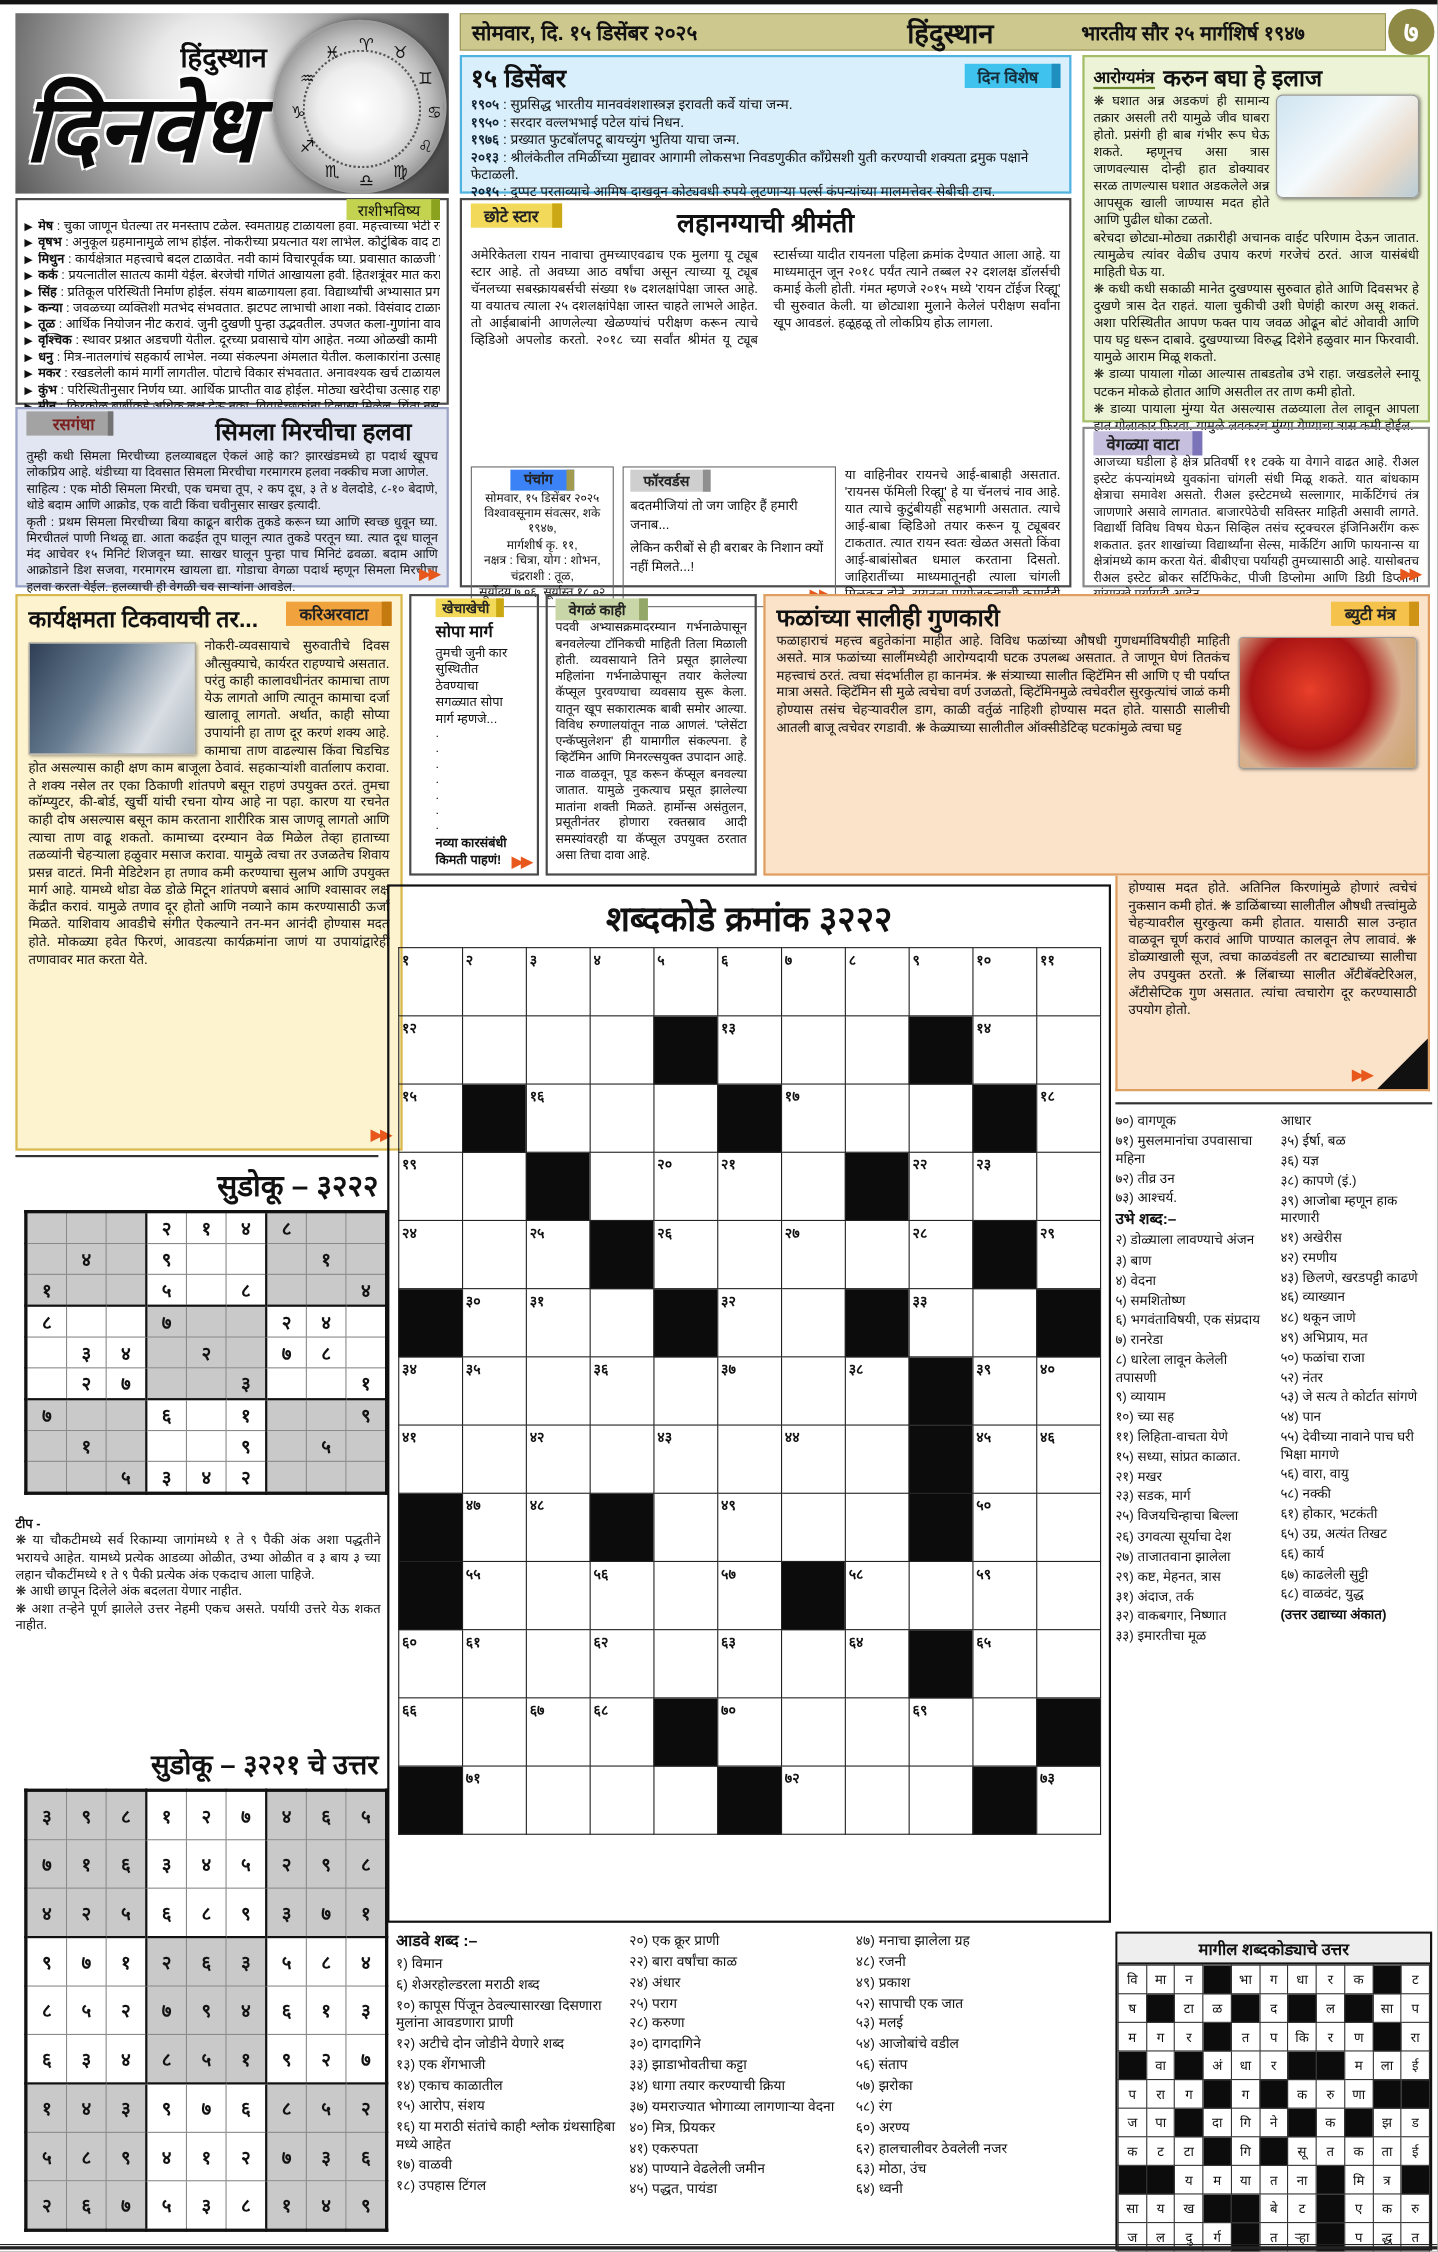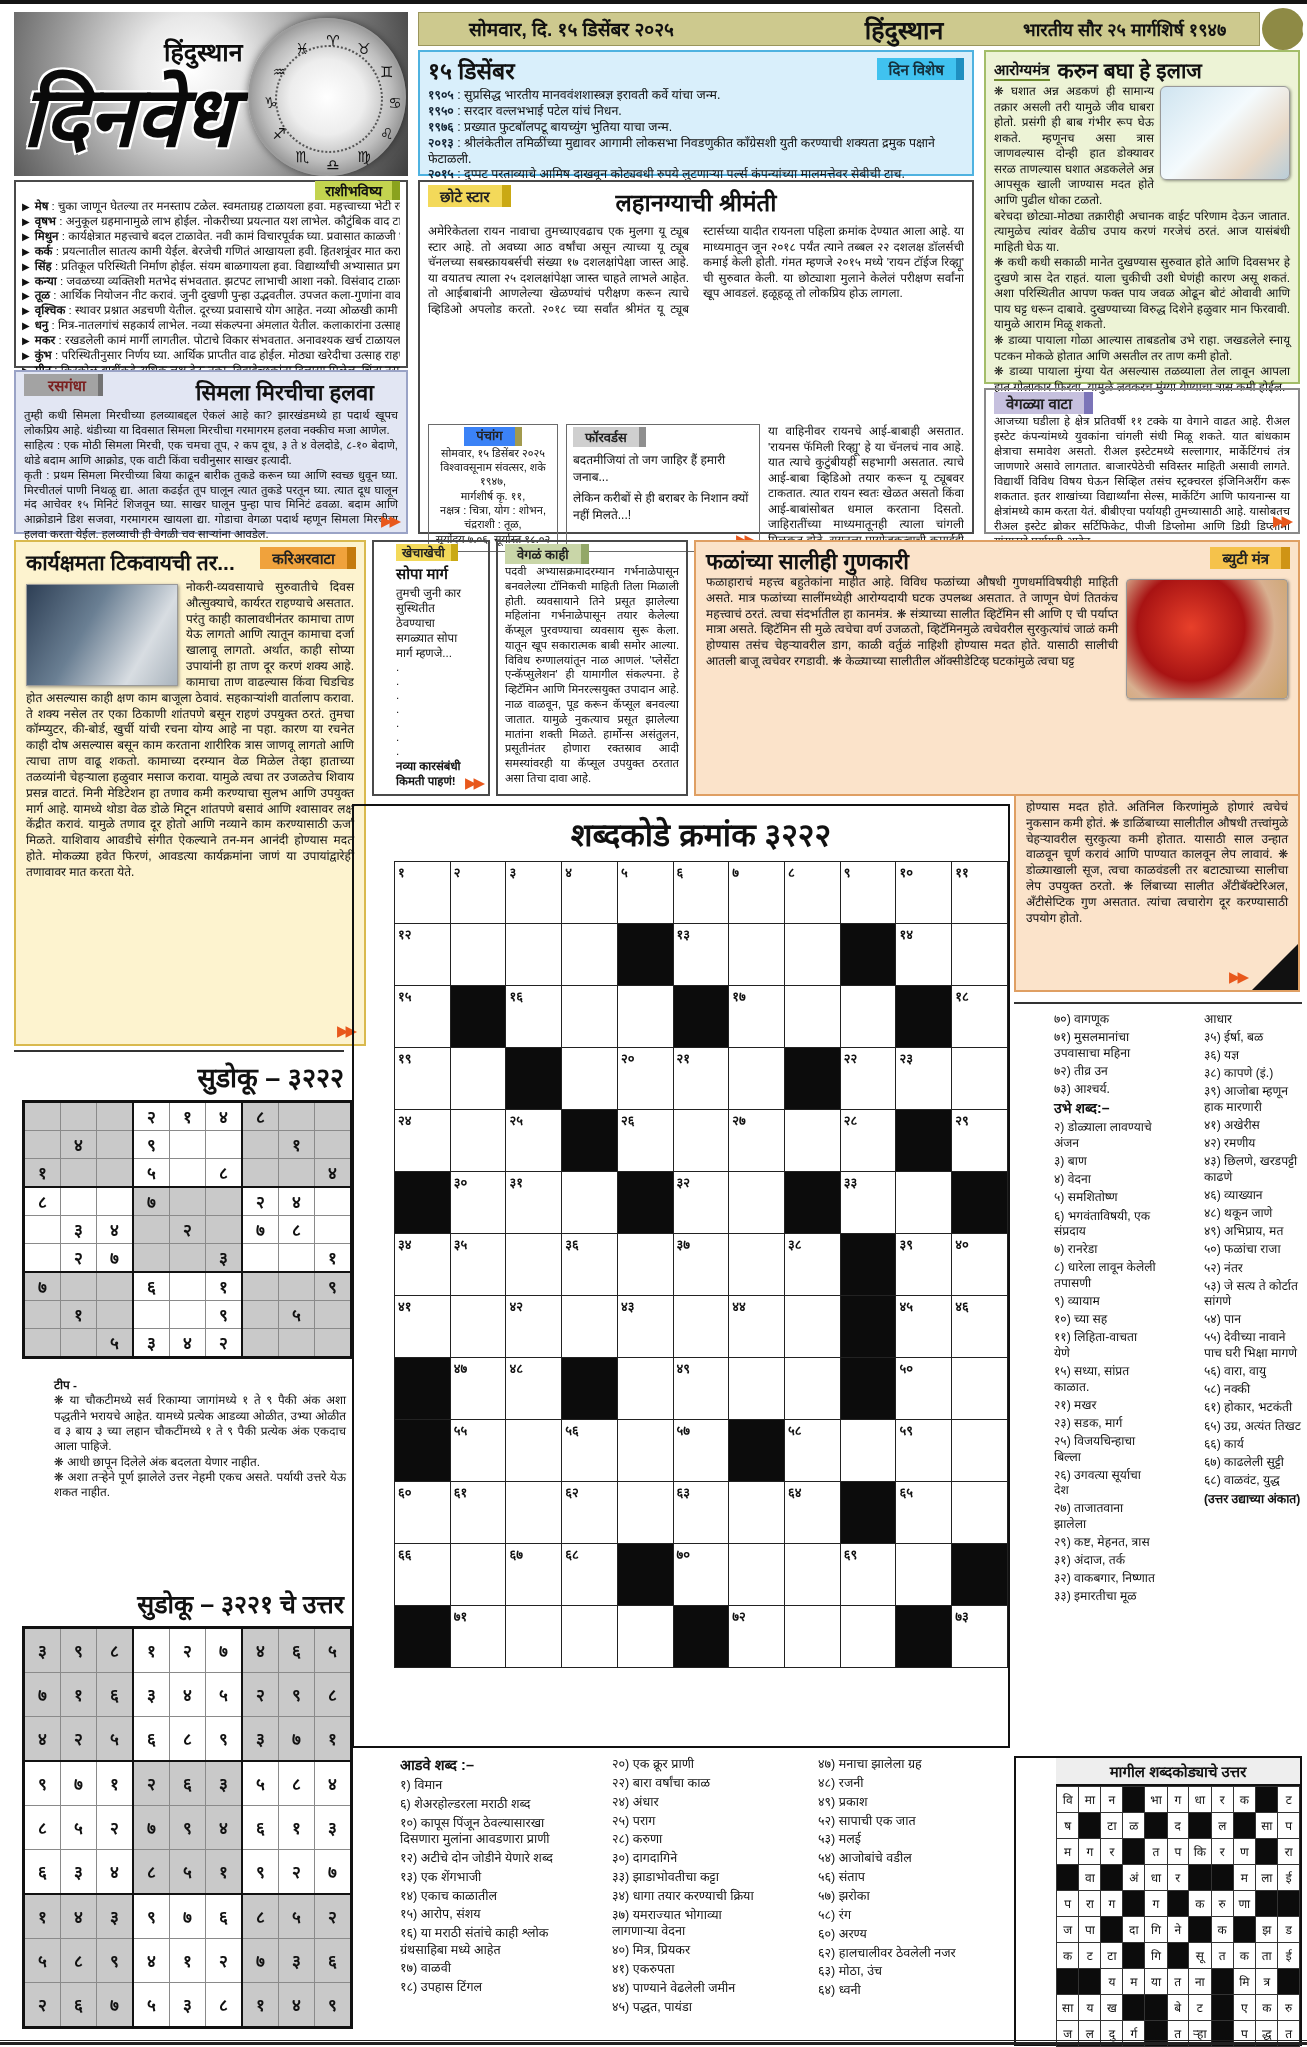--- a/index.html
+++ b/index.html
@@ -1,19 +1,19 @@
 <!DOCTYPE html>
 <html><head>
 <meta charset="utf-8">
 <style>
   html,body{margin:0;padding:0;background:#777;}
   .page{position:relative;width:1307px;height:2047px;background:#fff;
         font-family:"Liberation Sans","DejaVu Sans",sans-serif;color:#111;
         border-top:4px solid #141414;box-sizing:border-box;overflow:hidden;}
-  .abs{position:absolute;box-sizing:border-box;padding-left:40px;}
+  .abs{position:absolute;box-sizing:border-box;}
   .jtext{text-align:justify;line-height:1.32;}
   .chip{display:inline-block;font-weight:bold;font-size:15px;padding:1px 12px;color:#222;}
   .arr2{color:#e8581c;font-weight:bold;letter-spacing:-3px;font-size:15px;}
   .fakeimg{border:1px solid #999;box-shadow:1px 1px 3px rgba(0,0,0,.4);}
   
   .masthead{left:14px;top:8px;width:394px;height:164px;overflow:hidden;
      background:radial-gradient(circle at 45% 35%, #ffffff 0%, #e8e8e8 22%, #9a9a9a 55%, #5c5c5c 85%, #3e3e3e 100%);}
   .mh-brand{position:absolute;left:150px;top:22px;font-size:25px;font-weight:bold;color:#0d0d0d;text-shadow:0 0 4px #fff;}
   .mh-title{position:absolute;left:8px;top:44px;font-size:84px;font-weight:bold;font-style:italic;color:#0a0a0a;
      text-shadow:2px 2px 0 #fff,-2px -2px 0 #fff,2px -2px 0 #fff,-2px 2px 0 #fff;}
@@ -39,21 +39,21 @@
   .dinv b{color:#123;}
   
   .arog{left:984px;top:46px;width:316px;height:334px;background:#edf3d6;border:2px solid #a3bd69;padding:4px 8px;font-size:11.8px;}
   .arog .hd{display:flex;align-items:center;gap:8px;}
   .arog .lbl{font-weight:bold;font-size:15px;border-bottom:2px solid #6e8a2f;}
   .arog .ttl{font-weight:bold;font-size:21px;}
   .arog .img{float:right;width:128px;height:92px;margin:2px 0 4px 6px;border-radius:6px;
      background:linear-gradient(135deg,#cfe4f0 0%,#f4fafd 45%,#e8d9c8 75%,#b9cdd8 100%);}
   
   .rashi{left:14px;top:176px;width:394px;height:188px;border:2px solid #4a4a4a;padding:3px 6px 0 6px;}
-  .rashi .lbl{position:absolute;right:6px;top:-1px;background:#c3d34f;font-weight:bold;font-size:14px;padding:0 10px;border-right:8px solid #8aa21e;}
+  .rashi .lbl{position:absolute;right:6px;top:-1px;background:#c3d34f;font-weight:normal;font-size:14px;padding:0 10px;border-right:8px solid #8aa21e;}
   .rashi ul{margin:14px 0 0 0;padding:0;list-style:none;font-size:11.6px;line-height:13.9px;}
   .rashi li{white-space:nowrap;overflow:hidden;}
   .rashi .tri{color:#111;font-size:10px;margin-right:5px;}
   
   .rasg{left:14px;top:366px;width:394px;height:164px;background:#e2e6f3;border:2px solid #9aa3c6;padding:2px 8px;font-size:11.3px;}
   .rasg .lbl{background:#a3a3a3;color:#7a1f1f;border-right:5px solid #737373;padding-left:24px;}
   .rasg .ttl{font-size:22px;font-weight:bold;text-align:right;margin-top:-20px;padding-right:24px;}
   
   .bigbox{left:418px;top:176px;width:556px;height:354px;border:2px solid #4a4a4a;padding:3px 8px;}
   .bigbox .lbl{background:#f3d95a;border-right:9px solid #caa914;}

